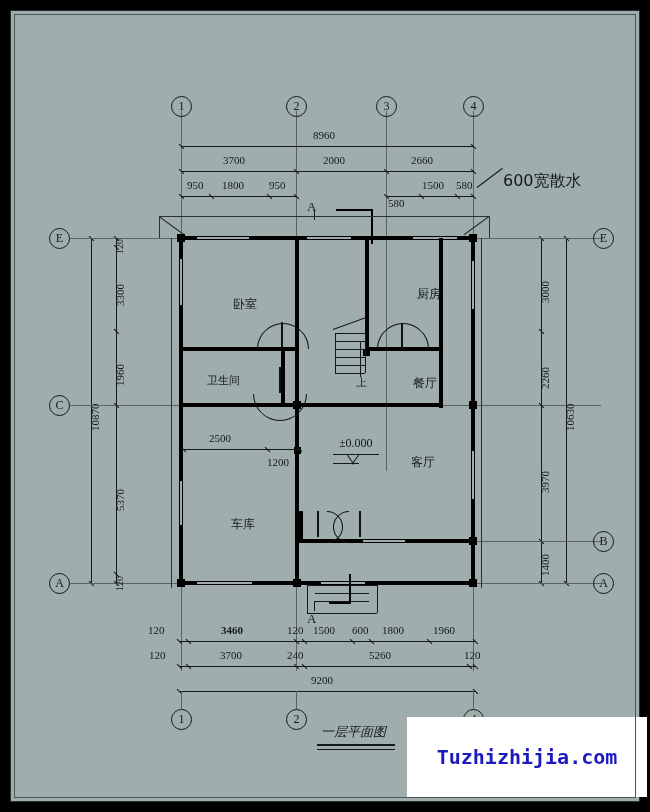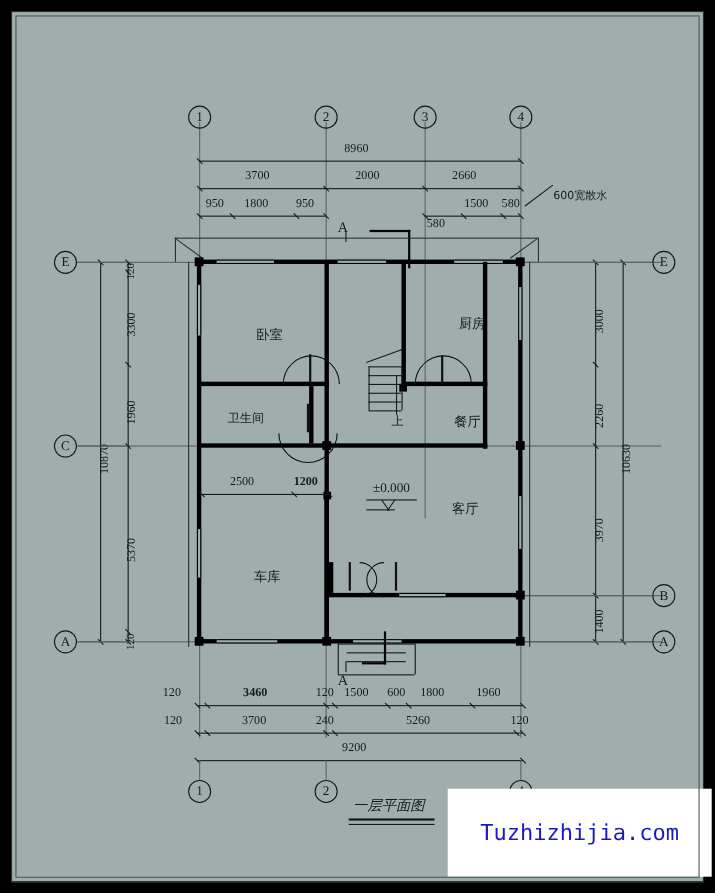--- a/index.html
+++ b/index.html
@@ -8,21 +8,21 @@
   #sheet{position:absolute;left:10px;top:10px;width:630px;height:792px;background:#9fadad;box-sizing:border-box;
          border:1px solid #2a2f2f;}
   #sheet:after{content:"";position:absolute;left:3px;top:3px;right:3px;bottom:3px;border:1px solid #4c5555;pointer-events:none;}
   #canvas{position:absolute;left:0;top:0;width:630px;height:792px;}
 
   
   .dim{position:absolute;font-family:"Liberation Serif",serif;font-size:11px;color:#15191a;white-space:nowrap;letter-spacing:0px;}
   .dim.v{transform-origin:0 0;}
   .cn{position:absolute;font-family:"DejaVu Sans",sans-serif;font-size:11px;color:#15191a;white-space:nowrap;}
   .cn.big{font-size:12px;}
-  .note{position:absolute;font-family:"DejaVu Sans",sans-serif;font-size:10px;color:#15191a;white-space:nowrap;}
+  .note{position:absolute;font-family:"DejaVu Sans",sans-serif;font-size:16px;color:#15191a;white-space:nowrap;}
 
   
   .bub{position:absolute;width:21px;height:21px;border:1.2px solid #15191a;border-radius:50%;
        display:flex;align-items:center;justify-content:center;font-family:"Liberation Serif",serif;
        font-size:12px;color:#15191a;background:transparent;box-sizing:border-box;}
   .lead{position:absolute;background:#15191a;}
 
   
   .ln{position:absolute;background:#2b3030;}
   .wall{position:absolute;background:#000;}
@@ -33,21 +33,21 @@
   
   .tick{position:absolute;width:7px;height:1px;background:#15191a;transform-origin:center;transform:rotate(45deg);}
 
   
   .arc{position:absolute;border:1px solid #111;border-radius:50%;background:transparent;}
   .leaf{position:absolute;background:#111;}
 
   
   #wm{position:absolute;background:#fff;display:flex;flex-direction:column;align-items:center;justify-content:center;}
   #wm .l1{font-family:"DejaVu Sans",sans-serif;font-weight:bold;color:#111;font-size:36px;letter-spacing:3px;line-height:1;}
-  #wm .l2{font-family:"DejaVu Sans Mono",monospace;font-weight:normal;color:#1a1ac0;font-size:20px;letter-spacing:0px;line-height:1.2;}
+  #wm .l2{font-family:"DejaVu Sans Mono",monospace;font-weight:bold;color:#1a1ac0;font-size:20px;letter-spacing:0px;line-height:1.2;}
 
   #title{position:absolute;font-family:"DejaVu Sans",sans-serif;font-size:13px;color:#15191a;}
   #titleRule1,#titleRule2{position:absolute;background:#15191a;}
 </style>
 </head>
 <body>
 
 <div id="frame">
   <div id="sheet">
     <div id="canvas">
@@ -275,21 +275,21 @@
       <div class="ln" style="left:322px;top:443px;width:46px;height:1px;background:#15191a;"></div>
       <div class="ln" style="left:336px;top:443px;width:12px;height:1px;background:#15191a;transform:rotate(55deg);transform-origin:left center;"></div>
       <div class="ln" style="left:348px;top:443px;width:12px;height:1px;background:#15191a;transform:rotate(125deg);transform-origin:left center;"></div>
       <div class="ln" style="left:322px;top:452px;width:26px;height:1px;background:#15191a;"></div>
 
       <div class="ln" style="left:172px;top:438px;width:116px;height:1px;background:#15191a;"></div>
       <div class="tick" style="left:169px;top:438px;"></div>
       <div class="tick" style="left:253px;top:438px;"></div>
       <div class="tick" style="left:285px;top:438px;"></div>
       <div class="dim" style="left:198px;top:421px;">2500</div>
-      <div class="dim" style="left:256px;top:421px;font-weight:bold;">1200</div>
+      <div class="dim" style="left:256px;top:445px;">1200</div>
 
       <div class="thin" style="left:296px;top:574px;width:70px;height:1px;background:#15191a;"></div>
       <div class="thin" style="left:296px;top:574px;width:1px;height:28px;background:#15191a;"></div>
       <div class="thin" style="left:366px;top:574px;width:1px;height:28px;background:#15191a;"></div>
       <div class="thin" style="left:296px;top:602px;width:70px;height:1px;background:#15191a;"></div>
       <div class="thin" style="left:304px;top:582px;width:54px;height:1px;background:#15191a;"></div>
       <div class="thin" style="left:304px;top:590px;width:54px;height:1px;background:#15191a;"></div>
 
       <div class="dim" style="left:296px;top:600px;font-size:13px;">A</div>
       <div class="ln" style="left:303px;top:590px;width:1px;height:10px;background:#15191a;"></div>

